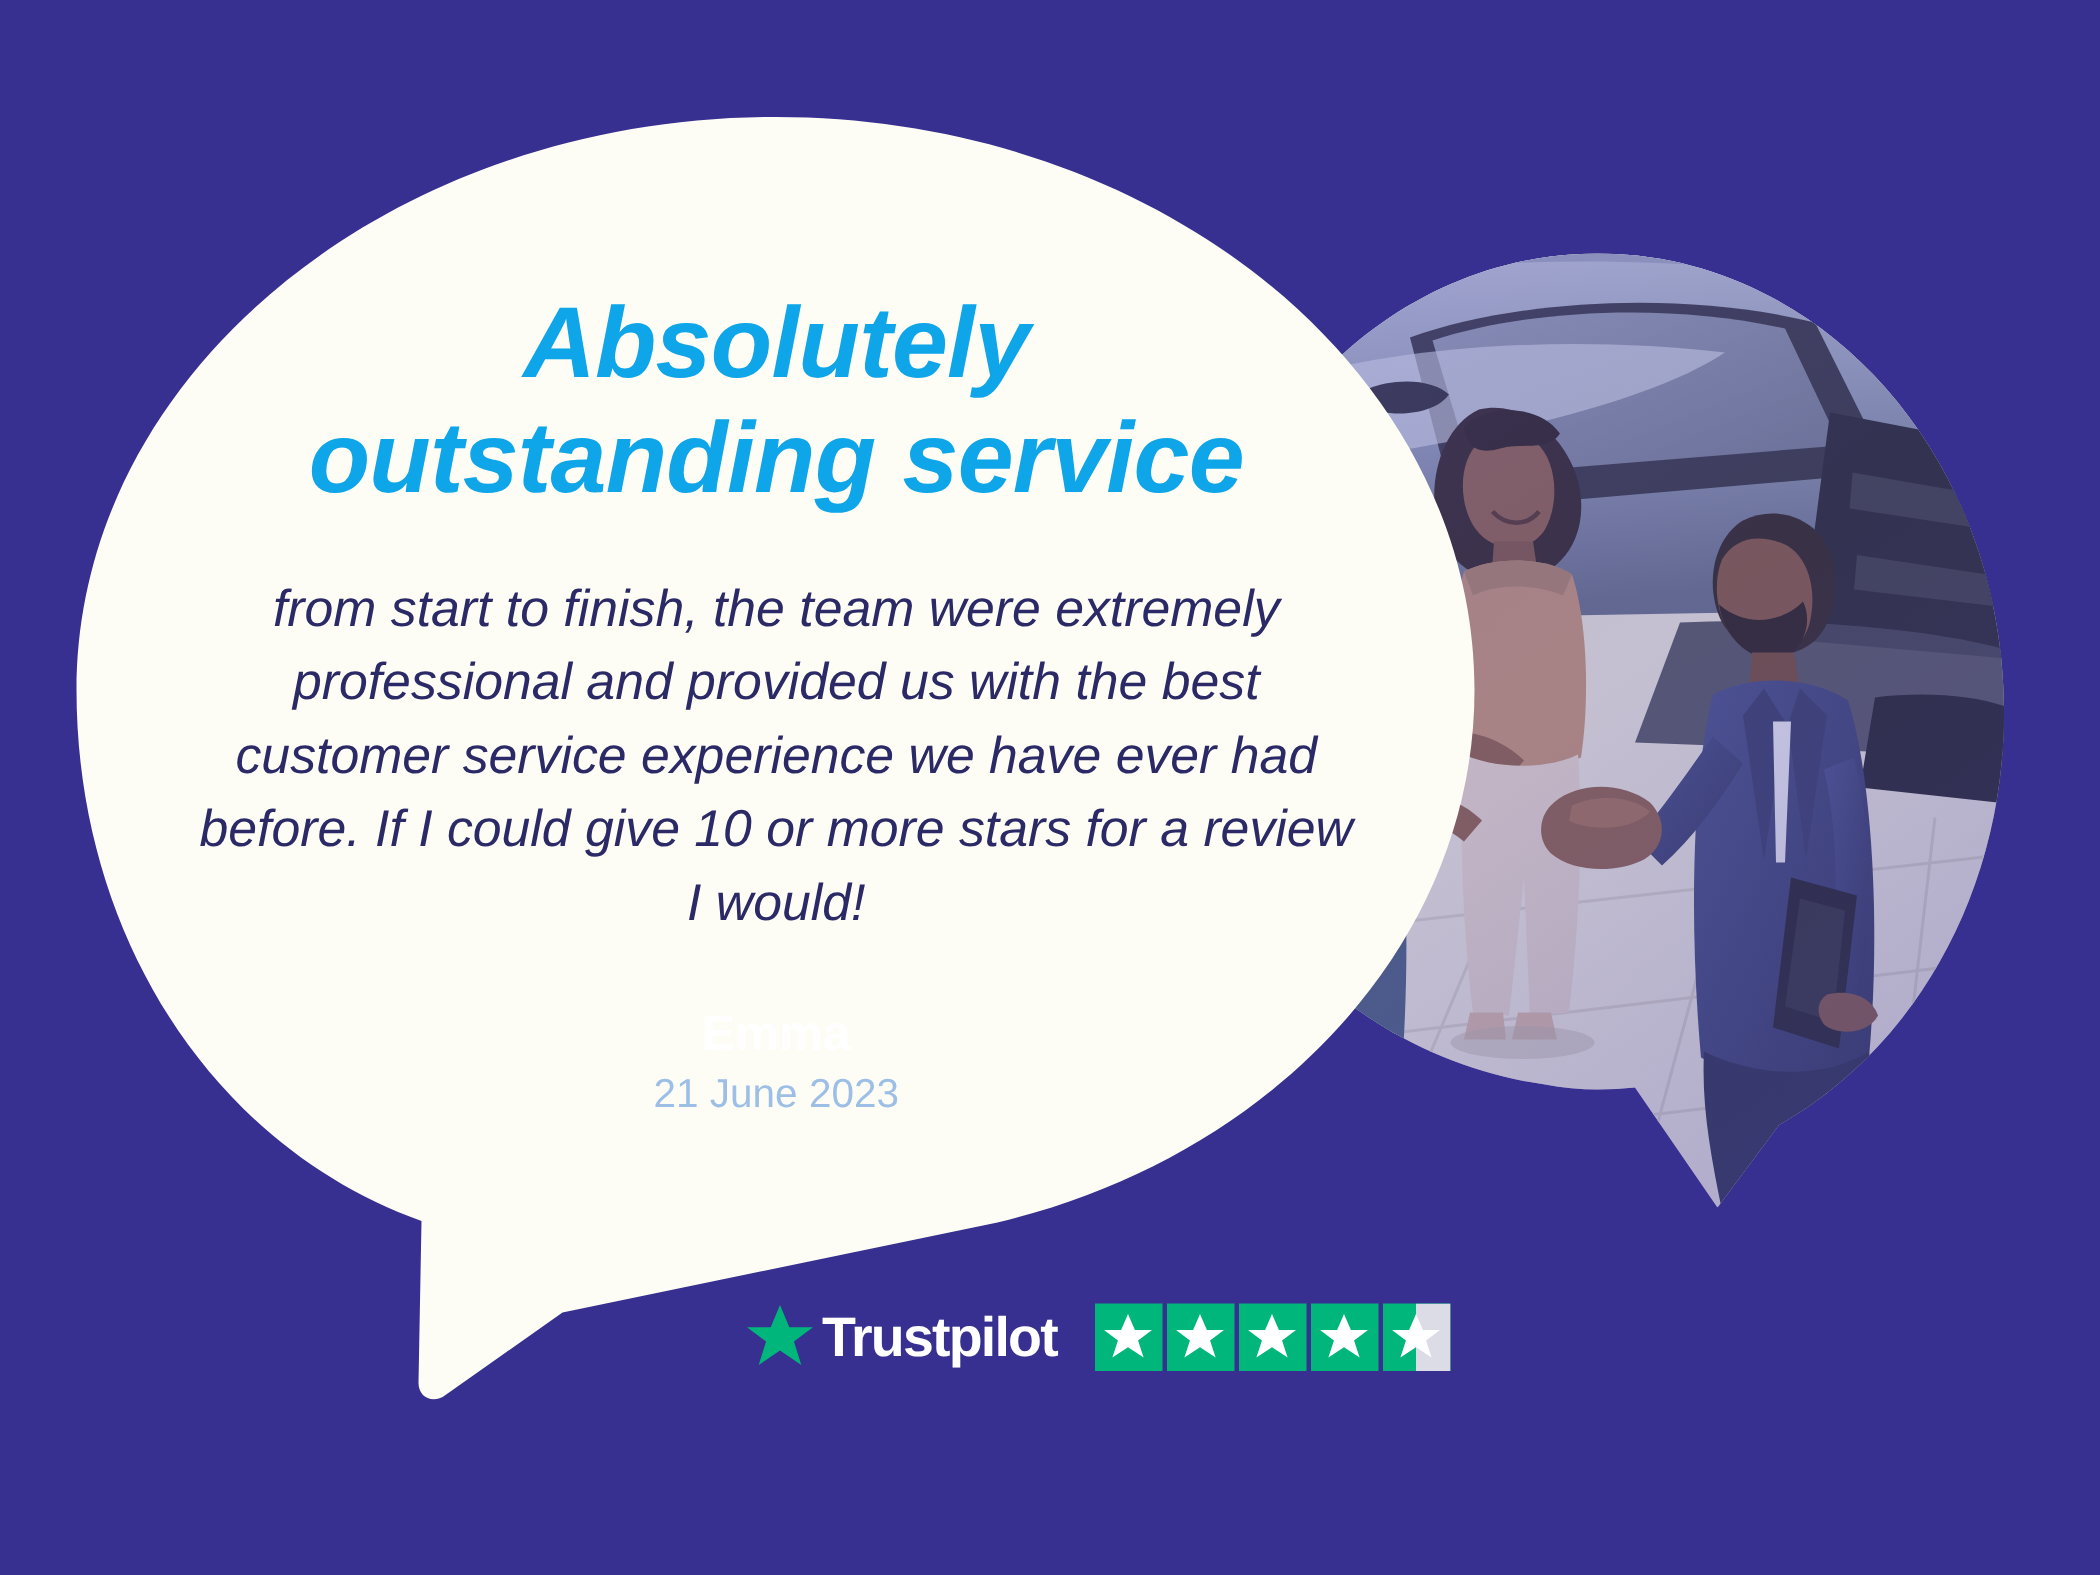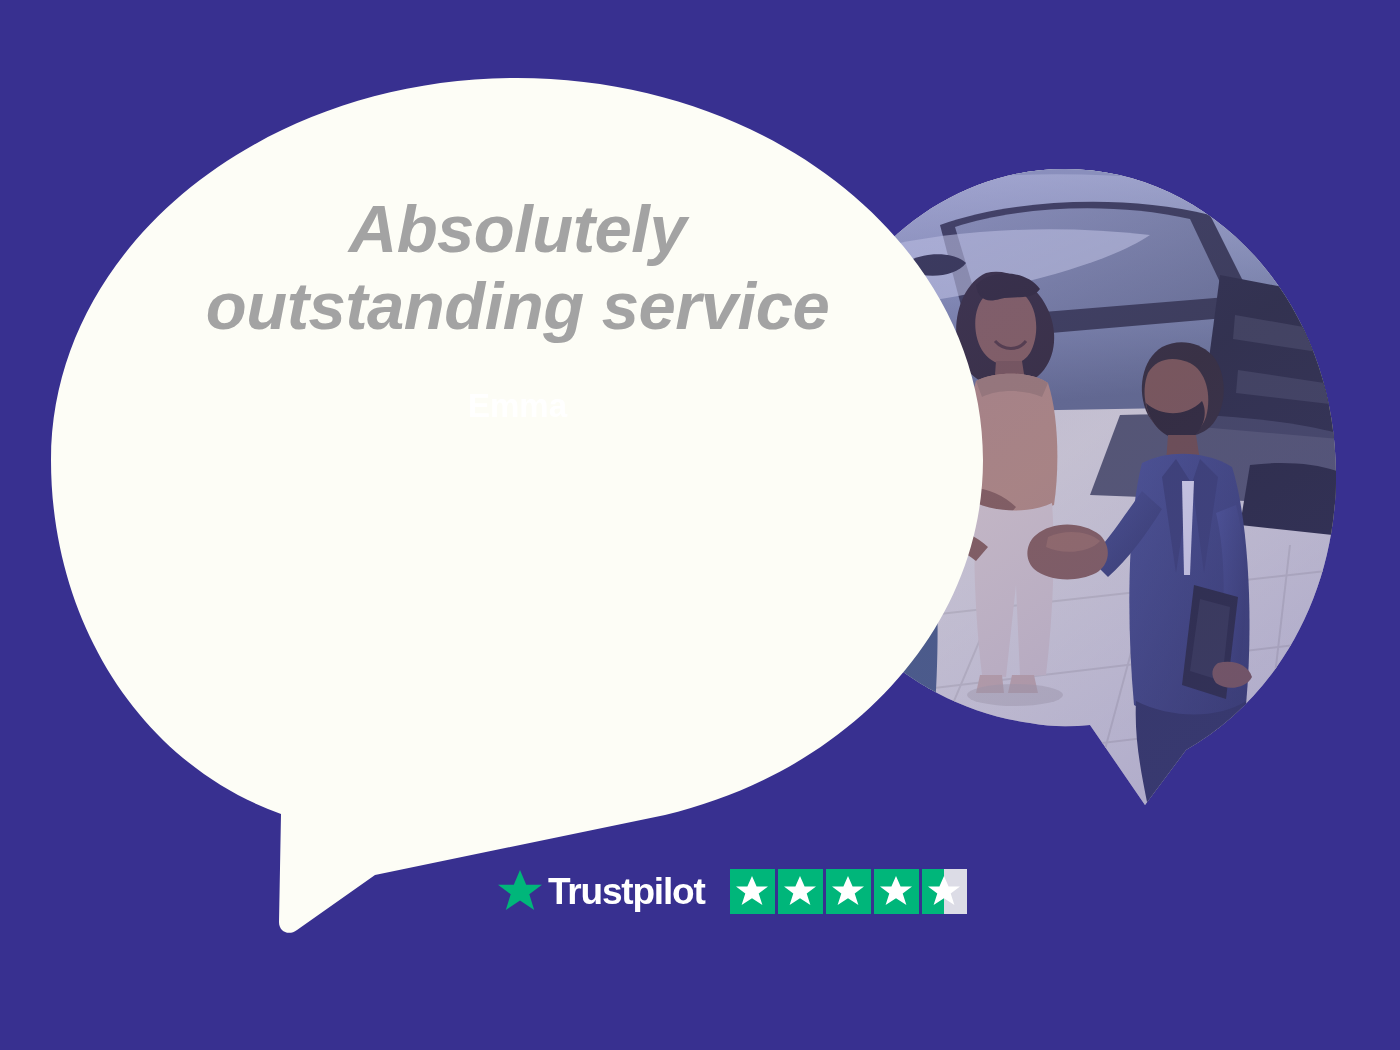--- a/index.html
+++ b/index.html
@@ -309,23 +309,25 @@
                C 938 560 802 702 620 745
                L 330 805
                L 252 860
                C 244 866 234 862 234 852
                L 236 744
                C 96 694 6 552 6 390
                C 6 178 216 8 472 8 Z" fill="#fdfdf6"></path>
     </svg>
 
     <div class="quote-content">
-      <div class="headline" style="color: #a3a3a3;">Absolutely outstanding service</div>
+      <div class="headline" style="color: #0ea5e9;">Absolutely outstanding service</div>
+      <p class="body-text" style="color: rgb(43, 42, 102);">from start to finish, the team were extremely professional and provided us with the best customer service experience we have ever had before. If I could give 10 or more stars for a review I would!</p>
       <div class="attribution">
         <div class="author" style="color: #ffffff;">Emma</div>
+        <div class="review-date" style="color: rgb(157, 191, 230);">21 June 2023</div>
       </div>
     </div>
   </div>
 
   <div class="trustpilot">
     <div class="tp-logo">
       <svg width="46" height="46" viewBox="0 0 46 46">
         <polygon points="23,2 29.2,16.8 45,16.8 32.3,26.3 37.2,42 23,32.4 8.8,42 13.7,26.3 1,16.8 16.8,16.8" fill="#00b67a"></polygon>
       </svg>
       <span class="tp-wordmark" style="color: rgb(255, 255, 255);">Trustpilot</span>

